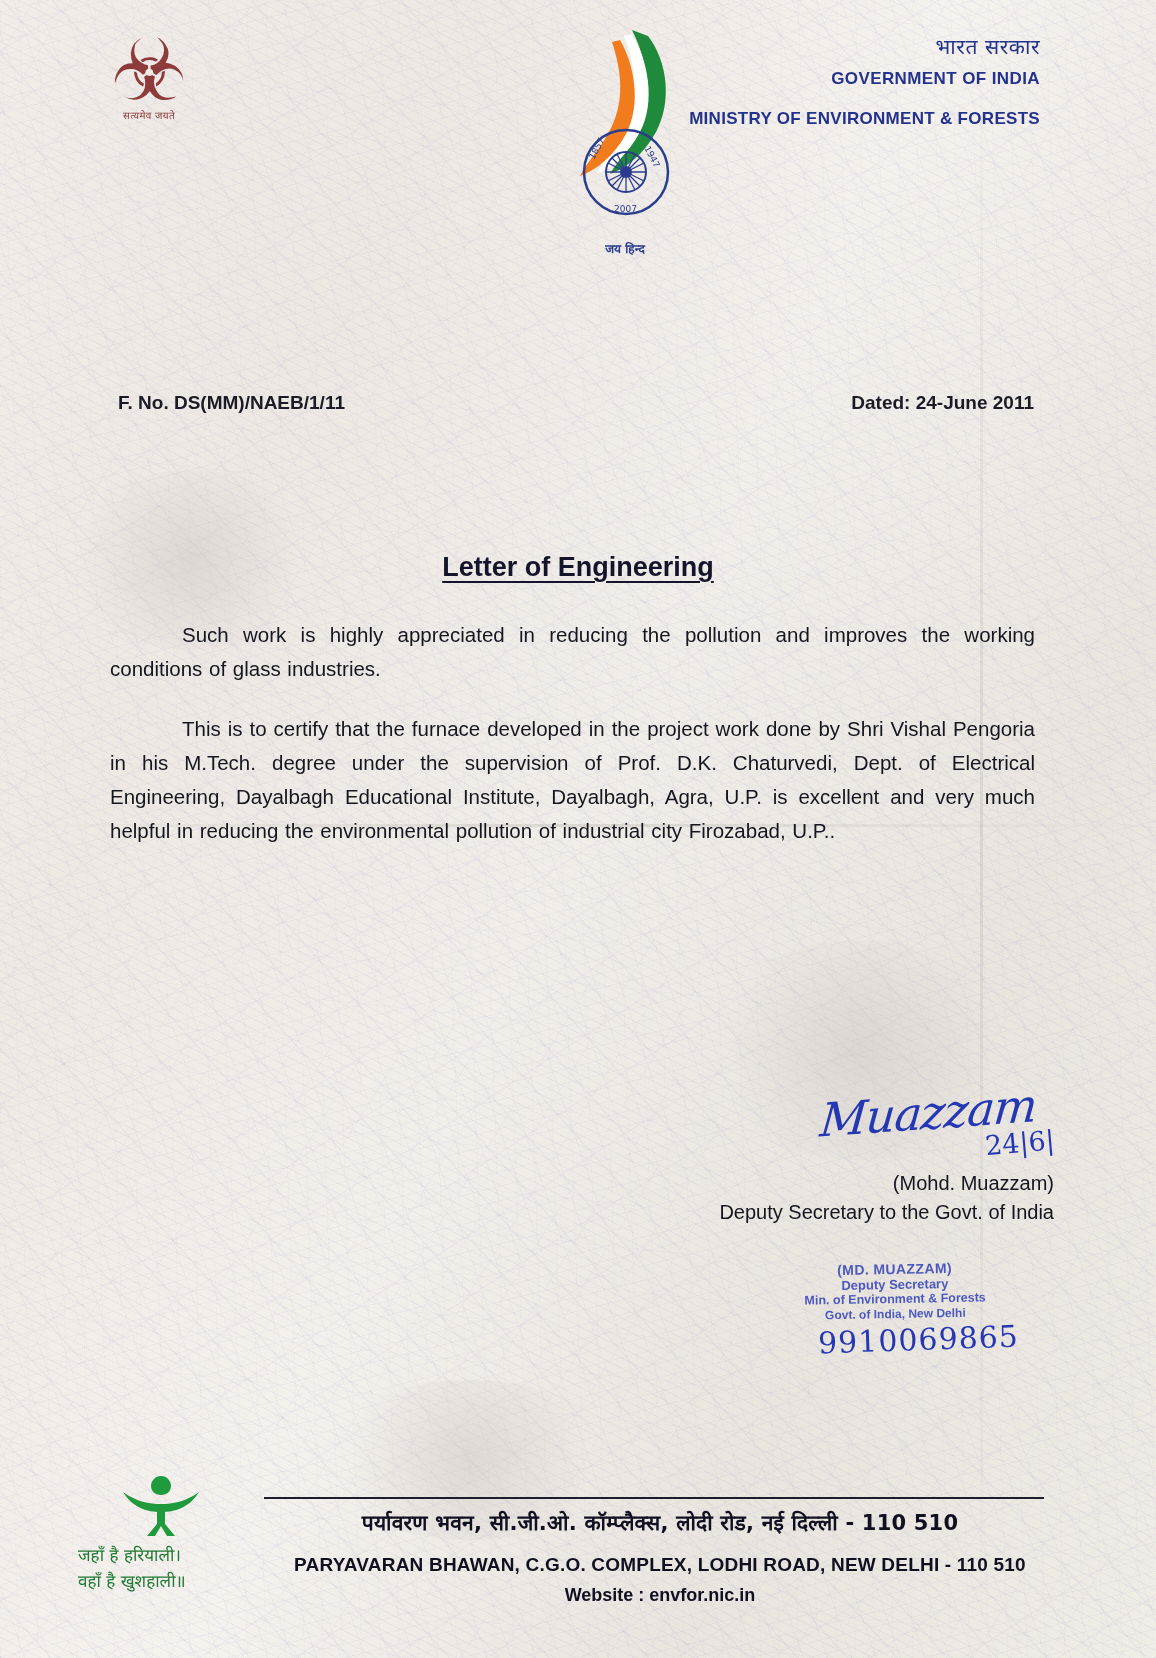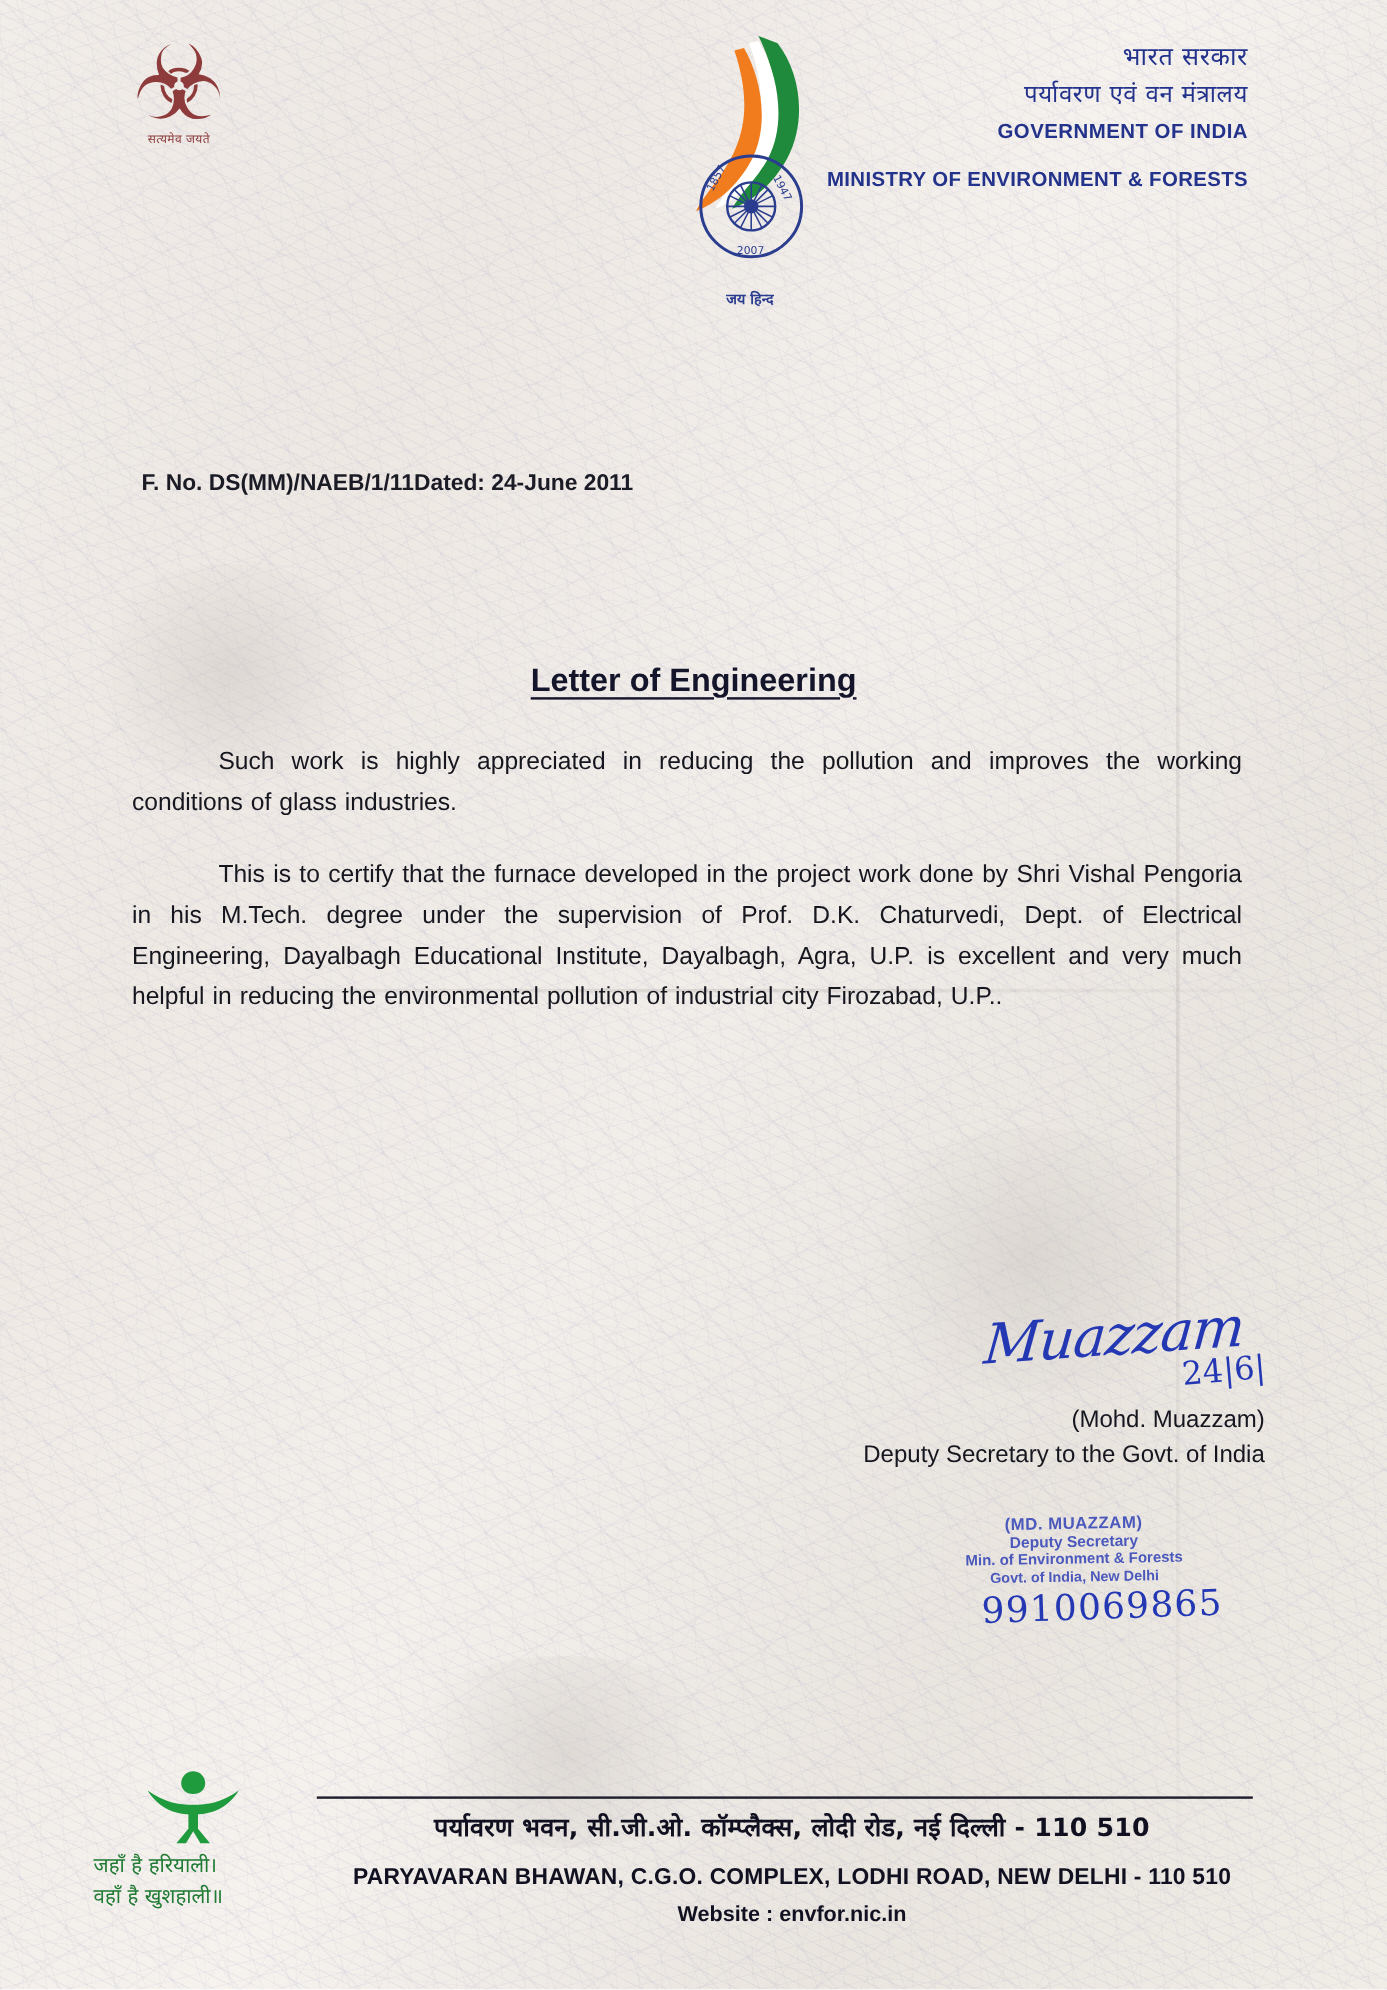--- a/index.html
+++ b/index.html
@@ -138,21 +138,21 @@
     letter-spacing: 0.3px;
   }
 
   
   .refline {
     position: absolute;
     top: 392px;
     left: 118px;
     right: 122px;
     display: flex;
-    justify-content: flex-start;
+    justify-content: space-between;
     align-items: baseline;
   }
   .refline div {
     font-size: 19px;
     font-weight: bold;
     color: #1b1b26;
   }
 
   
   .title {
@@ -351,21 +351,20 @@
         </g>
         <text x="54" y="138" font-size="9" fill="#2b3d8f" font-family="DejaVu Sans, sans-serif" transform="rotate(-62 54 138)">1857</text>
         <text x="104" y="126" font-size="9" fill="#2b3d8f" font-family="DejaVu Sans, sans-serif" transform="rotate(62 104 126)">1947</text>
         <text x="74" y="190" font-size="9" fill="#2b3d8f" font-family="DejaVu Sans, sans-serif">2007</text>
       </svg>
       <div class="logo-tagline">जय हिन्द</div>
     </div>
 
     <div class="ministry">
       <div class="hi1">भारत सरकार</div>
-      <div class="hi2">पर्यावरण एवं वन मंत्रालय</div>
       <div class="en1">GOVERNMENT OF INDIA</div>
       <div class="en2">MINISTRY OF ENVIRONMENT &amp; FORESTS</div>
     </div>
   </div>
 
   <div class="refline">
     <div>F. No. DS(MM)/NAEB/1/11</div>
     <div>Dated: 24-June 2011</div>
   </div>
 

